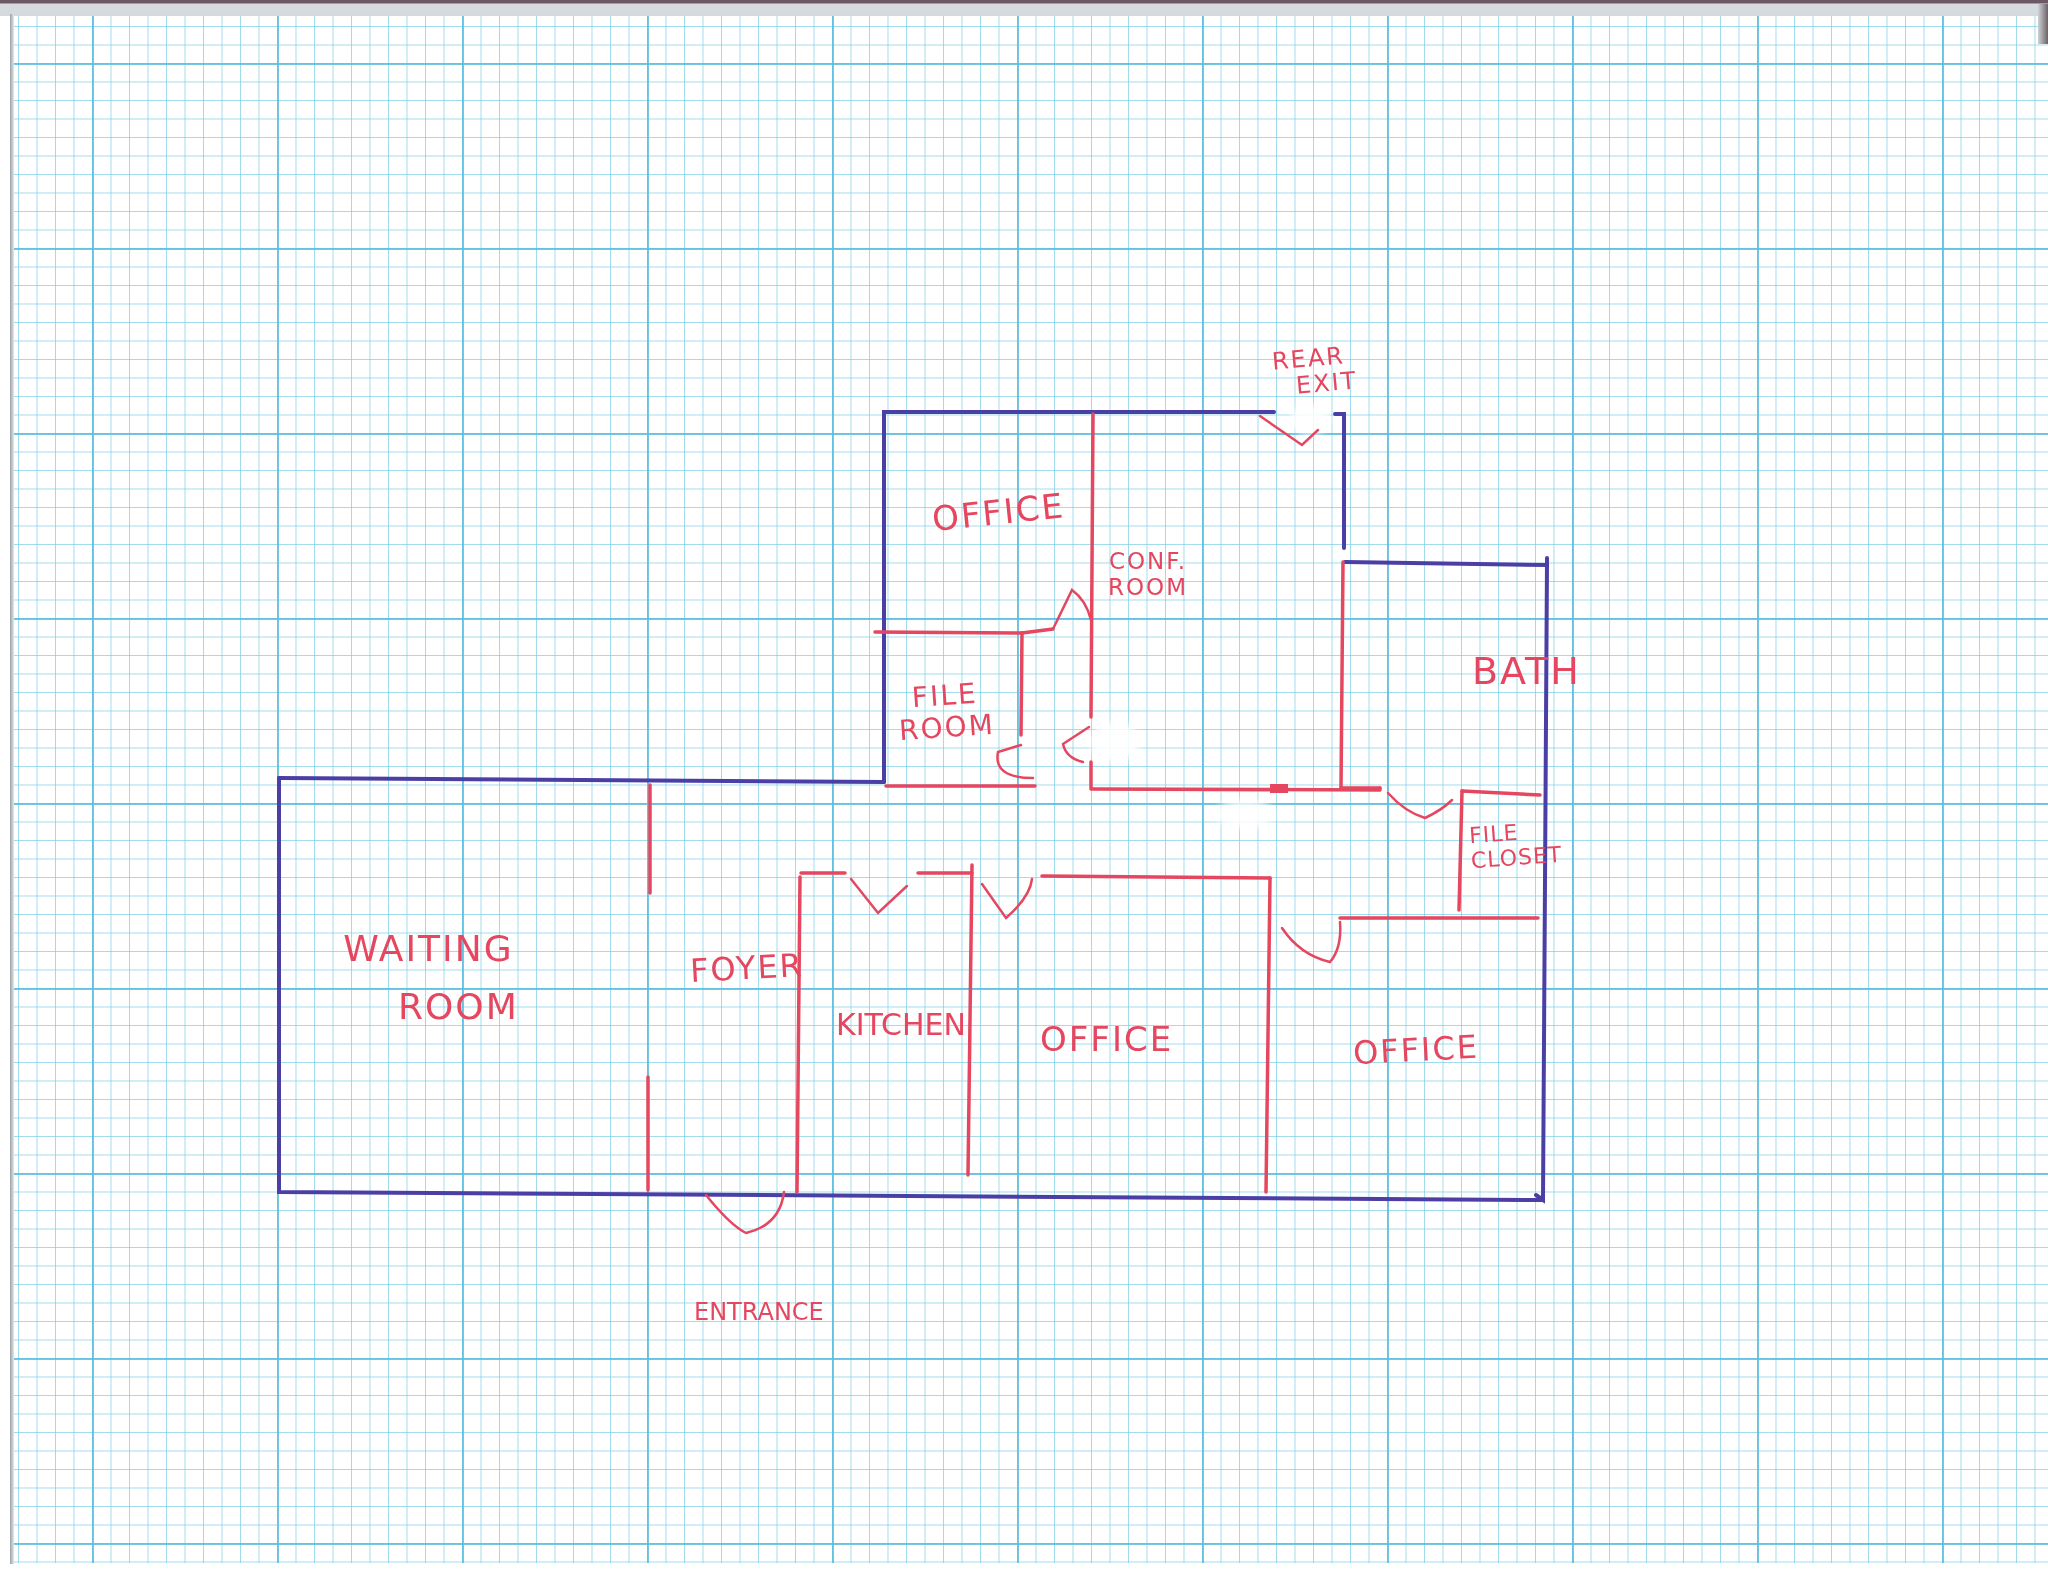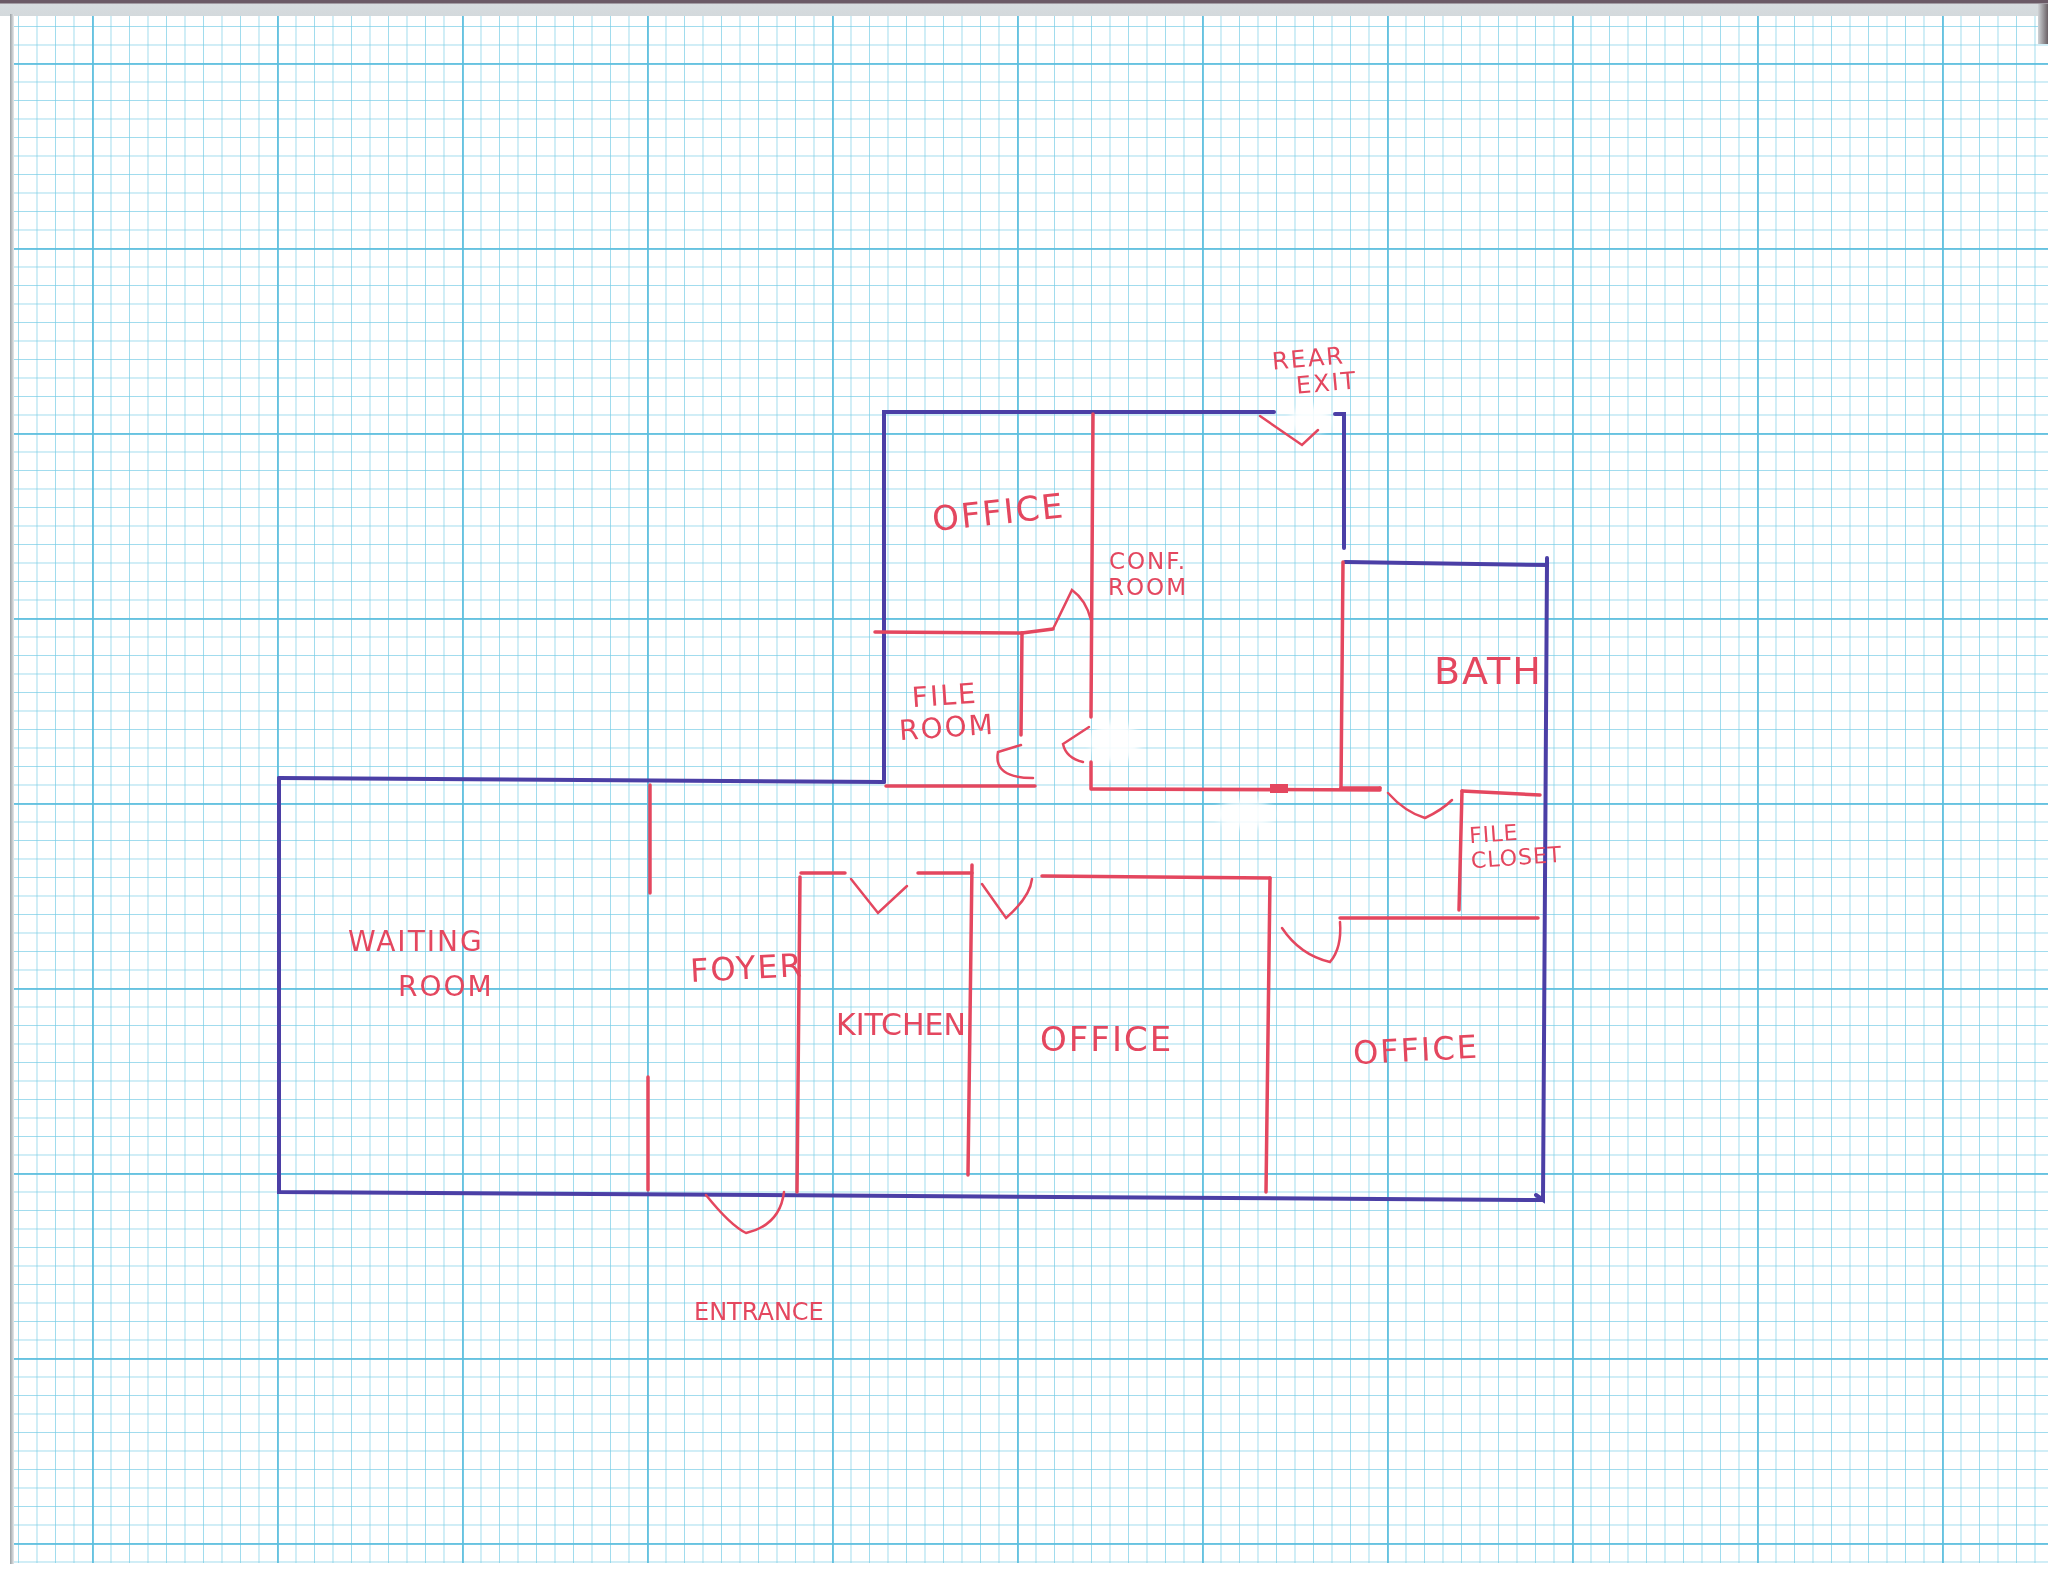--- a/index.html
+++ b/index.html
@@ -120,28 +120,28 @@
   <span>OFFICE</span>
 </div>
 <div class="label" style="left:1108px;top:548px;font-size:23px;">
   <div>CONF.</div>
   <div>ROOM</div>
 </div>
 <div class="label" style="left:898px;top:680px;font-size:28px;transform:rotate(-4deg);">
   <div>FILE</div>
   <div>ROOM</div>
 </div>
-<div class="label" style="left:1390px;top:650px;font-size:38px;padding-left:44px;">
+<div class="label" style="left:1428px;top:650px;font-size:38px;padding-left:44px;">
   <span>BATH</span>
 </div>
 <div class="label" style="left:1470px;top:820px;font-size:22px;letter-spacing:1px;transform:rotate(-4deg);text-align:left;">
   <div>FILE</div>
   <div>CLOSET</div>
 </div>
-<div class="label" style="left:338px;top:920px;font-size:28px;line-height:1.6;">
+<div class="label" style="left:338px;top:920px;font-size:36px;line-height:1.6;">
   <div>WAITING</div>
   <div style="padding-left:60px;">ROOM</div>
 </div>
 <div class="label" style="left:690px;top:950px;font-size:32px;transform:rotate(-3deg);">
   <span>FOYER</span>
 </div>
 <div class="label" style="left:836px;top:1008px;font-size:30px;letter-spacing:0px;">
   <span>KITCHEN</span>
 </div>
 <div class="label" style="left:1040px;top:1020px;font-size:34px;">

